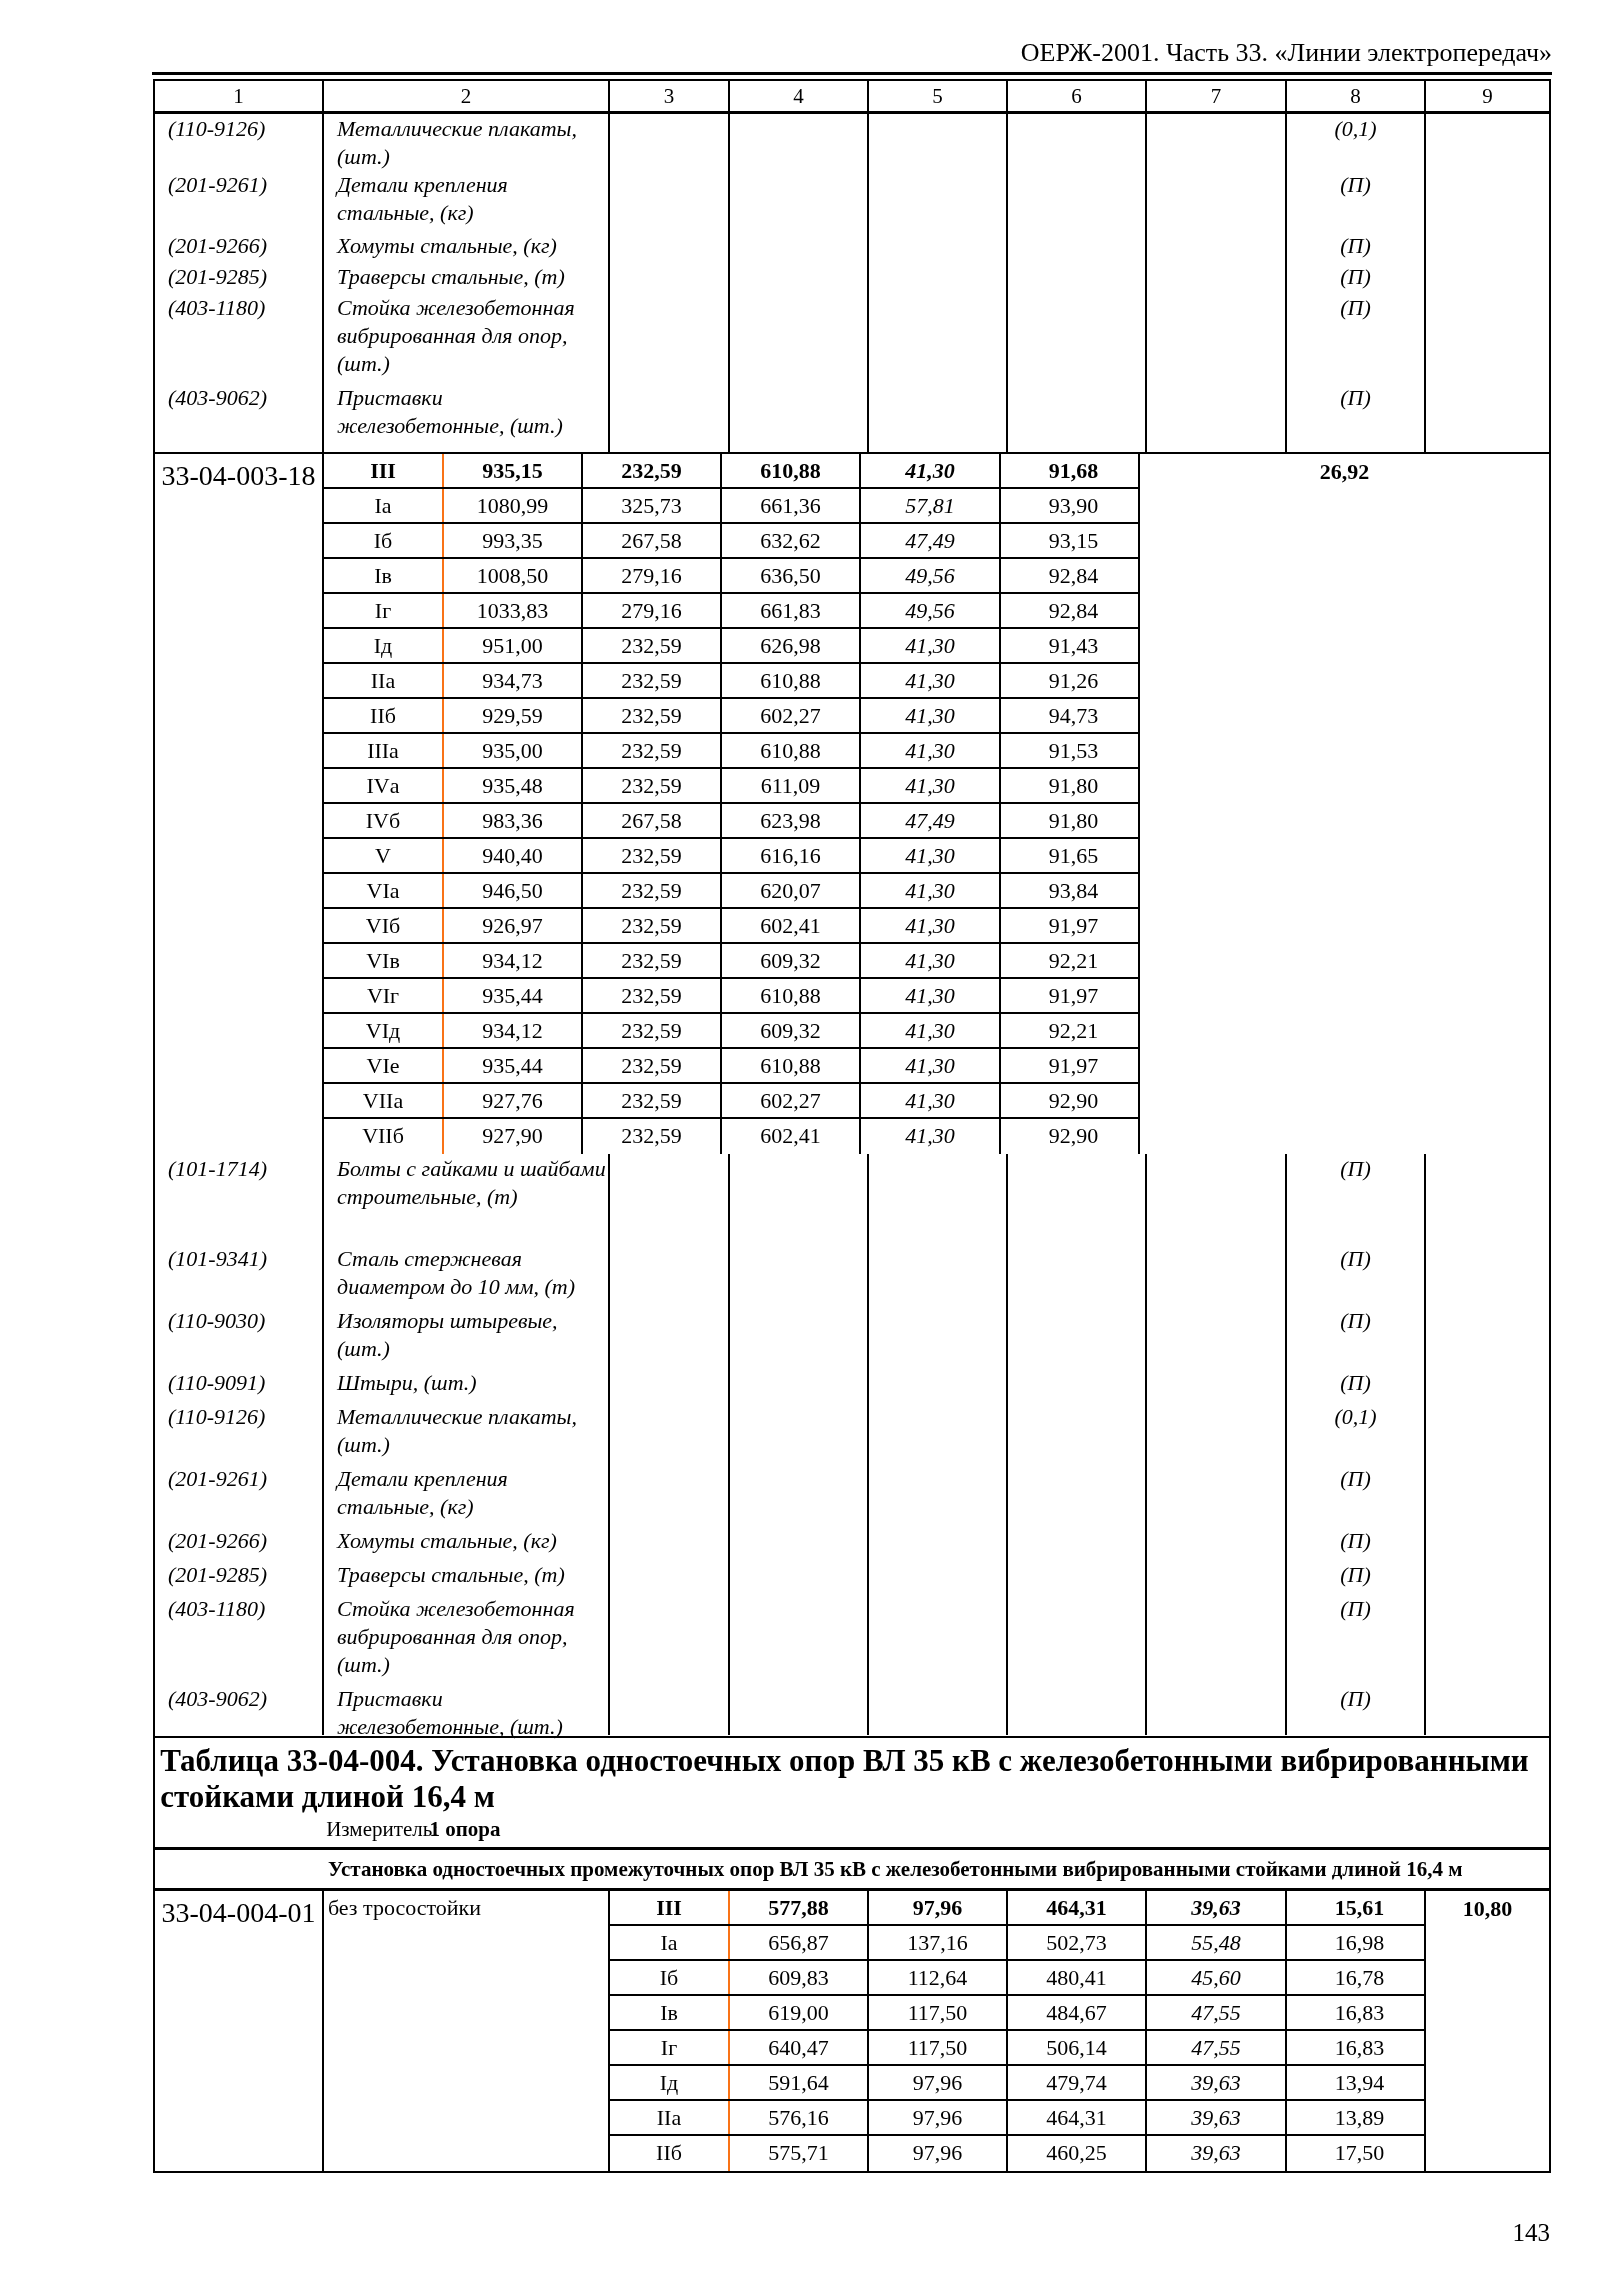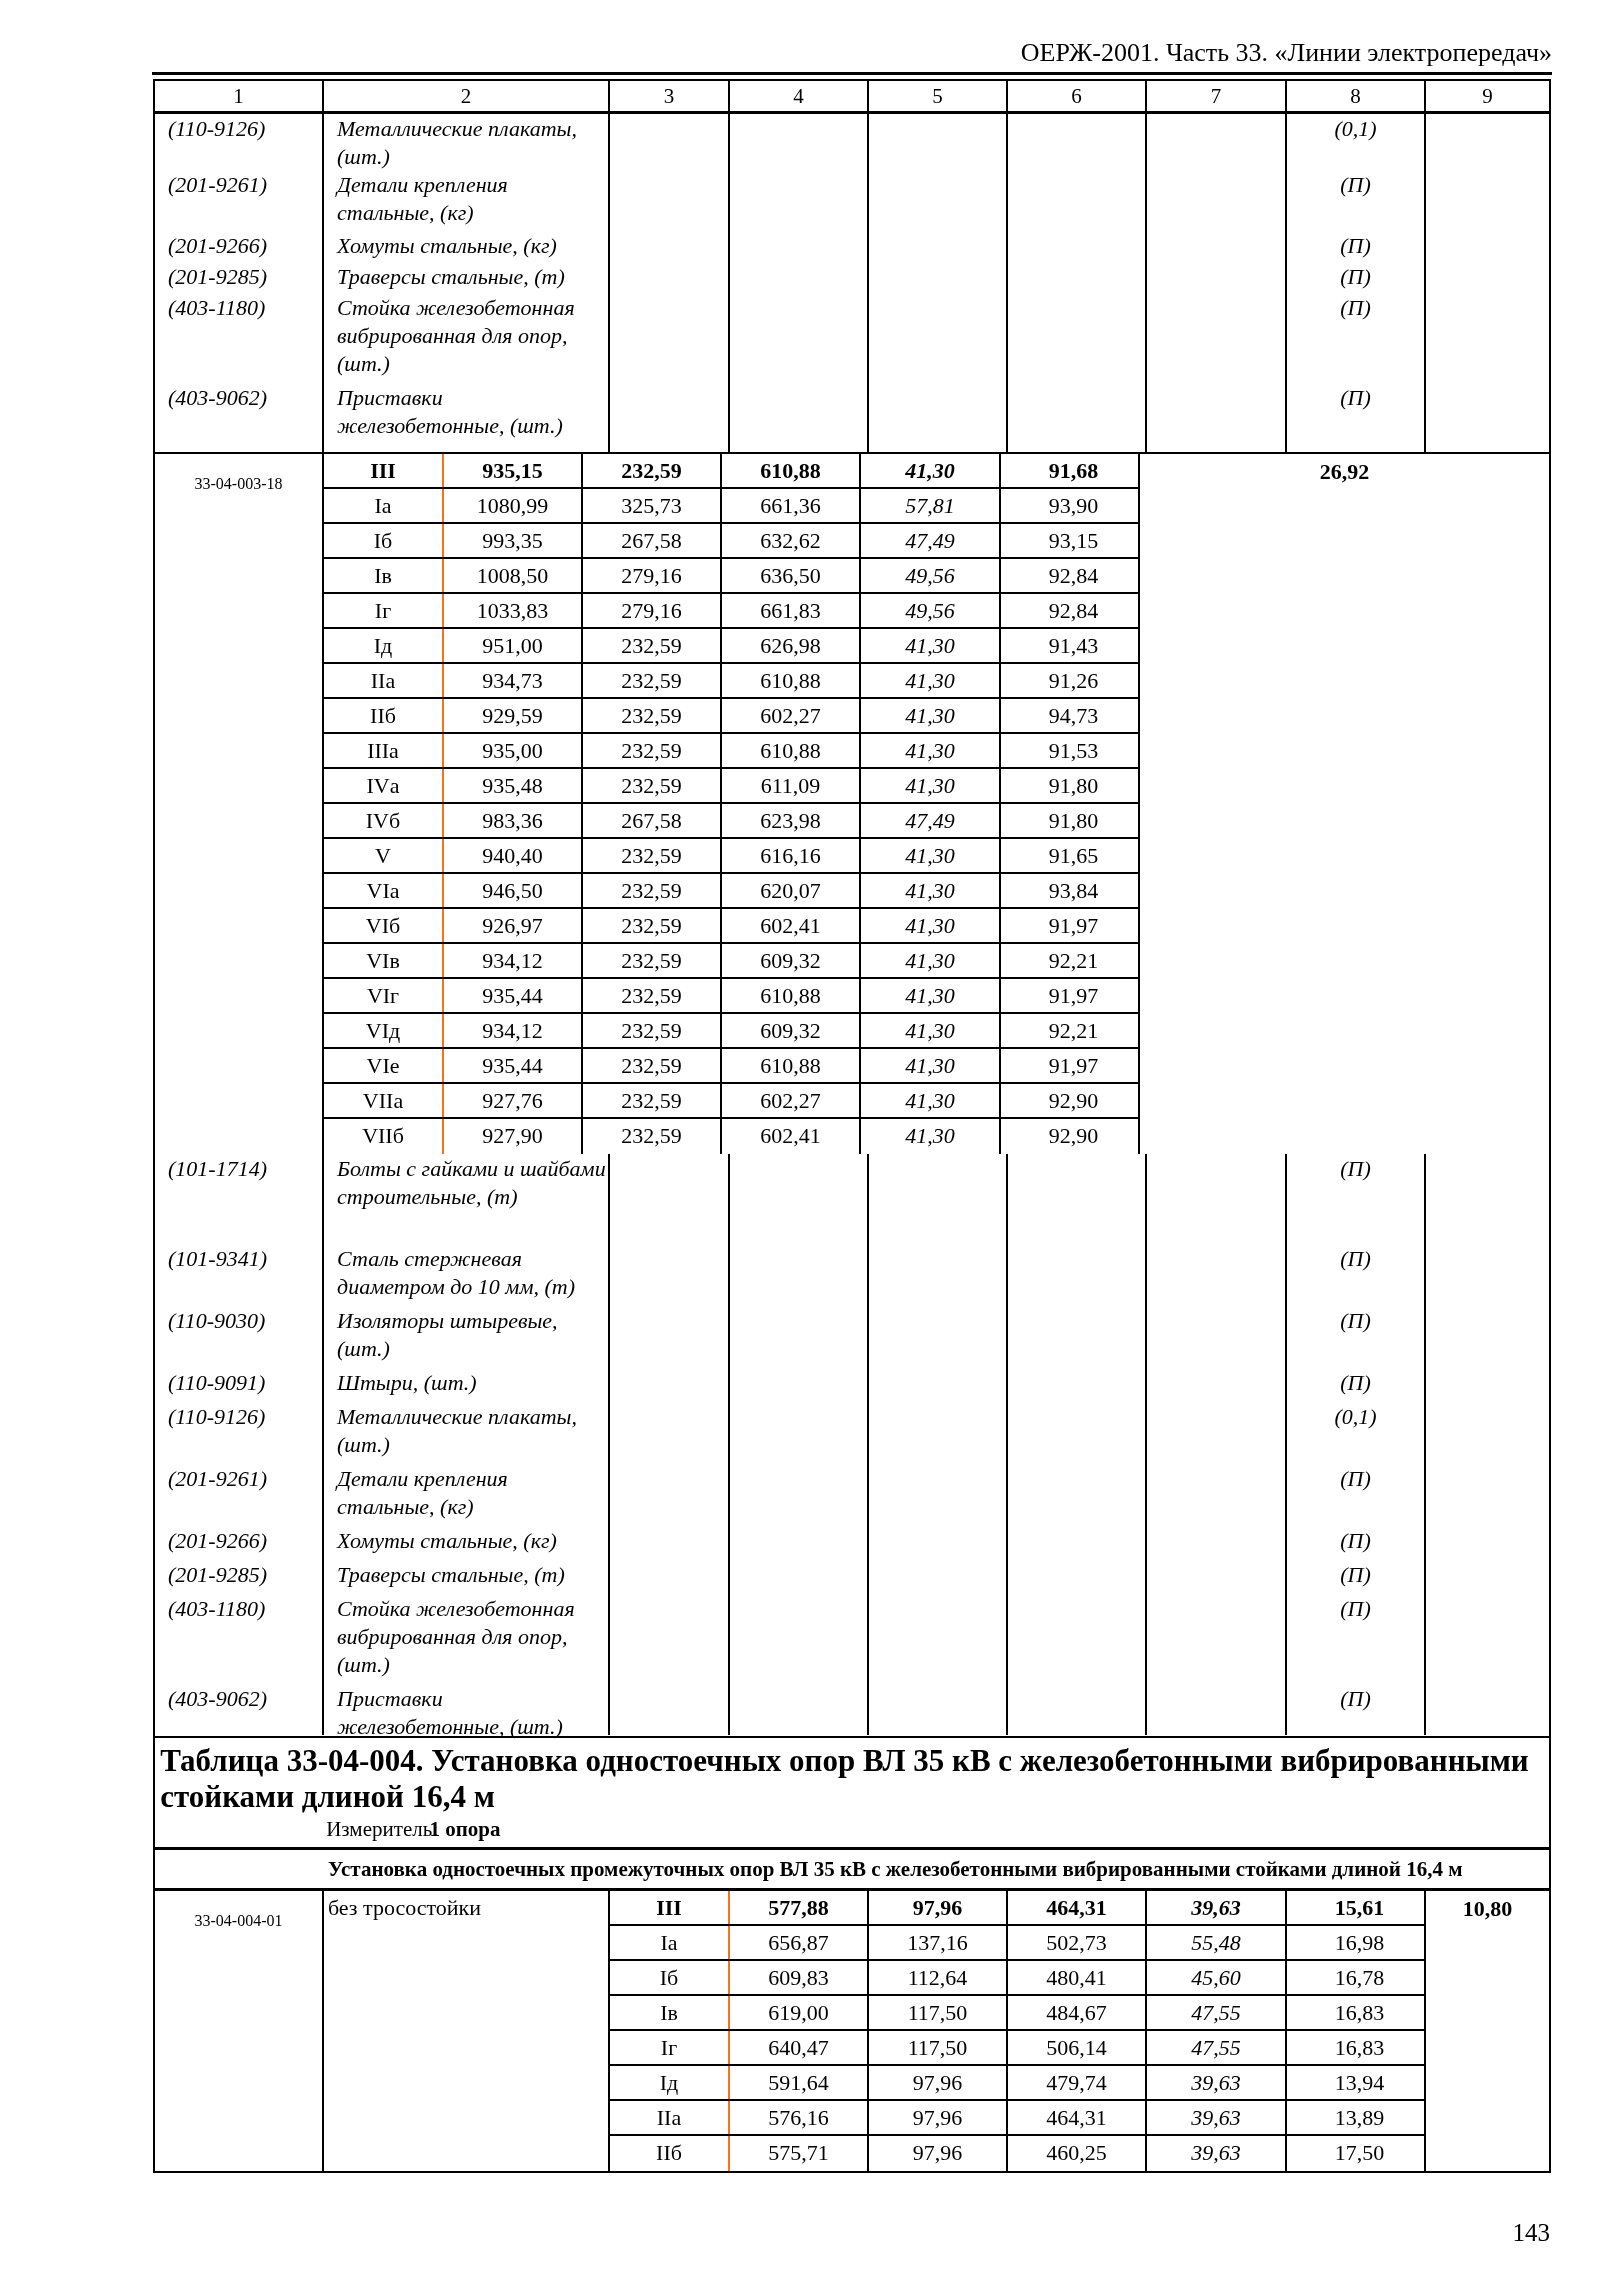--- a/index.html
+++ b/index.html
@@ -22,21 +22,21 @@
   .c9 { flex:1; text-align:center; }
   .head-row { height:33px; border-bottom:3.3px solid #000; }
   .head-row .cell { line-height:31px; font-size:21px; }
   .it { font-style:italic; }
   .b { font-weight:bold; }
   .res-block { border-bottom:2.6px solid #000; }
   .res-line { display:flex; }
   .res-line .cell { padding-top:1.3px; padding-bottom:1.3px; line-height:28px; }
   .res-line .c1 { padding-left:13px; text-align:left; }
   .data-block { display:flex; border-bottom:2.6px solid #000; }
-  .data-block .left1 { width:169px; border-right:2px solid #000; box-sizing:border-box; text-align:center; font-size:16px; line-height:33px; padding-top:13px; }
+  .data-block .left1 { width:169px; border-right:2px solid #000; box-sizing:border-box; text-align:center; font-size:28px; line-height:33px; padding-top:5px; }
   .data-block .left2 { width:286px; border-right:2px solid #000; box-sizing:border-box; padding-left:3.9px; font-size:22px; line-height:29px; padding-top:2.6px; }
   .data-block .mid { width:816px; box-sizing:border-box; border-right:2px solid #000; }
   .data-block .right9 { flex:1; text-align:center; font-size:22px; line-height:33px; padding-top:1.3px; font-weight:bold; }
   .drow { display:flex; height:35px; border-bottom:2.6px solid #000; box-sizing:border-box; }
   .drow:last-child { border-bottom:none; }
   .drow .cell { line-height:33px; font-size:22px; }
   .drow .d3 { width:120px; text-align:center; border-right:2px solid #f97316; box-sizing:border-box; }
   .drow .d4, .drow .d5, .drow .d6 { width:139px; text-align:center; border-right:2px solid #000; box-sizing:border-box; }
   .drow .d7 { width:140px; text-align:center; border-right:2px solid #000; box-sizing:border-box;font-style:italic; }
   .drow .d8 { flex:1; text-align:center;margin-left:8px; }

